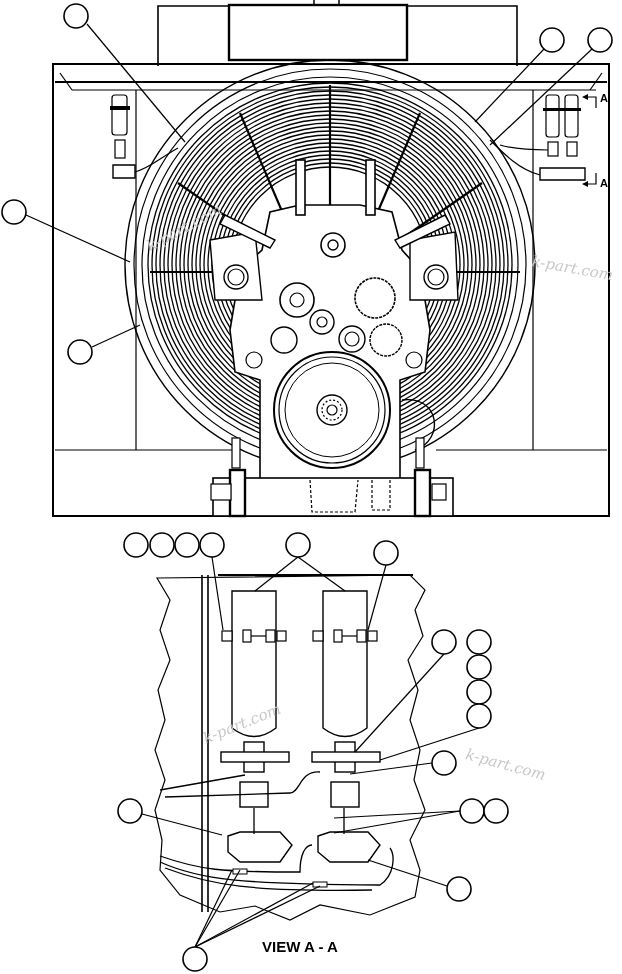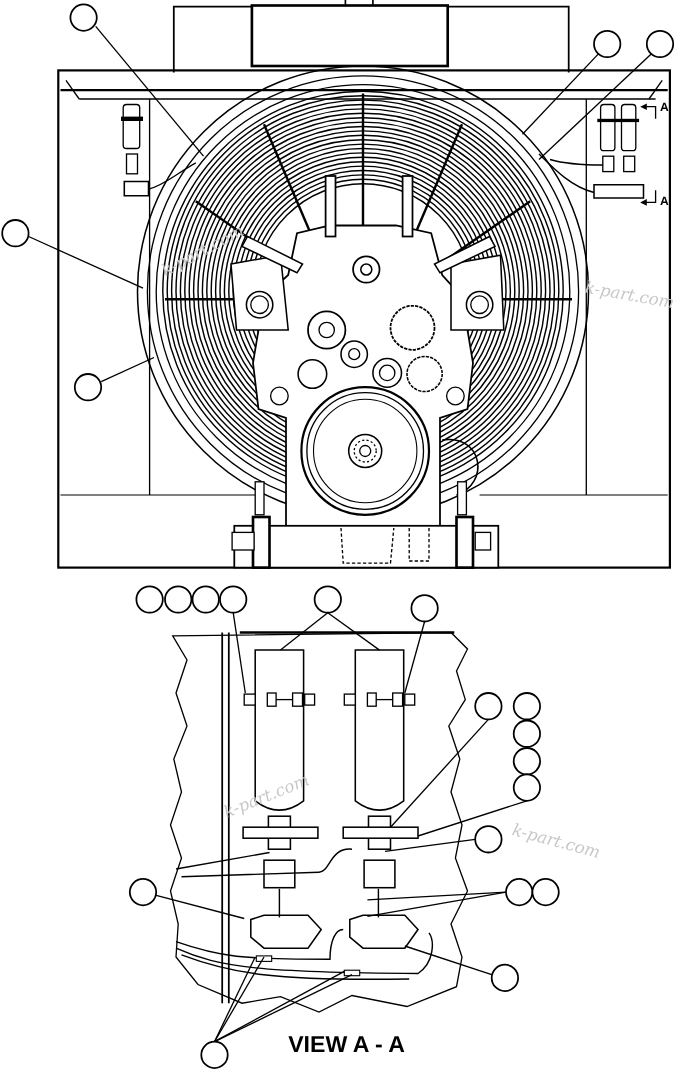--- a/index.html
+++ b/index.html
@@ -2,21 +2,21 @@
 <html><head>
   <meta charset="utf-8">
   <style>
     html, body { margin: 0; padding: 0; background: #ffffff; }
     body { width: 622px; height: 974px; overflow: hidden; position: relative; font-family: "Liberation Sans", sans-serif; }
     svg { position: absolute; left: 0; top: 0; }
     .stroke { fill: none; stroke: #000; }
     .callout { fill: #fff; stroke: #000; stroke-width: 1.6; }
     .leader { stroke: #000; stroke-width: 1.2; fill: none; }
     .wm { position: absolute; color: #c8c8c8; font-family: "DejaVu Serif", serif; font-style: italic; font-size: 15px; transform-origin: left center; white-space: nowrap; }
-    .view-label { position: absolute; left: 262px; top: 938px; font-weight: bold; font-size: 21px; color: #000; font-family: "Liberation Sans", sans-serif; }
+    .view-label { position: absolute; left: 262px; top: 938px; font-weight: bold; font-size: 15px; color: #000; font-family: "Liberation Sans", sans-serif; }
     .section-mark { position: absolute; font-weight: bold; font-size: 11px; color: #000; font-family: "Liberation Sans", sans-serif; }
   </style>
 </head>
 <body>
 
 <svg width="622" height="974" viewBox="0 0 622 974">
 
   <g>
 
     <rect x="229" y="5" width="178" height="55" class="stroke" stroke-width="2.4"></rect>

